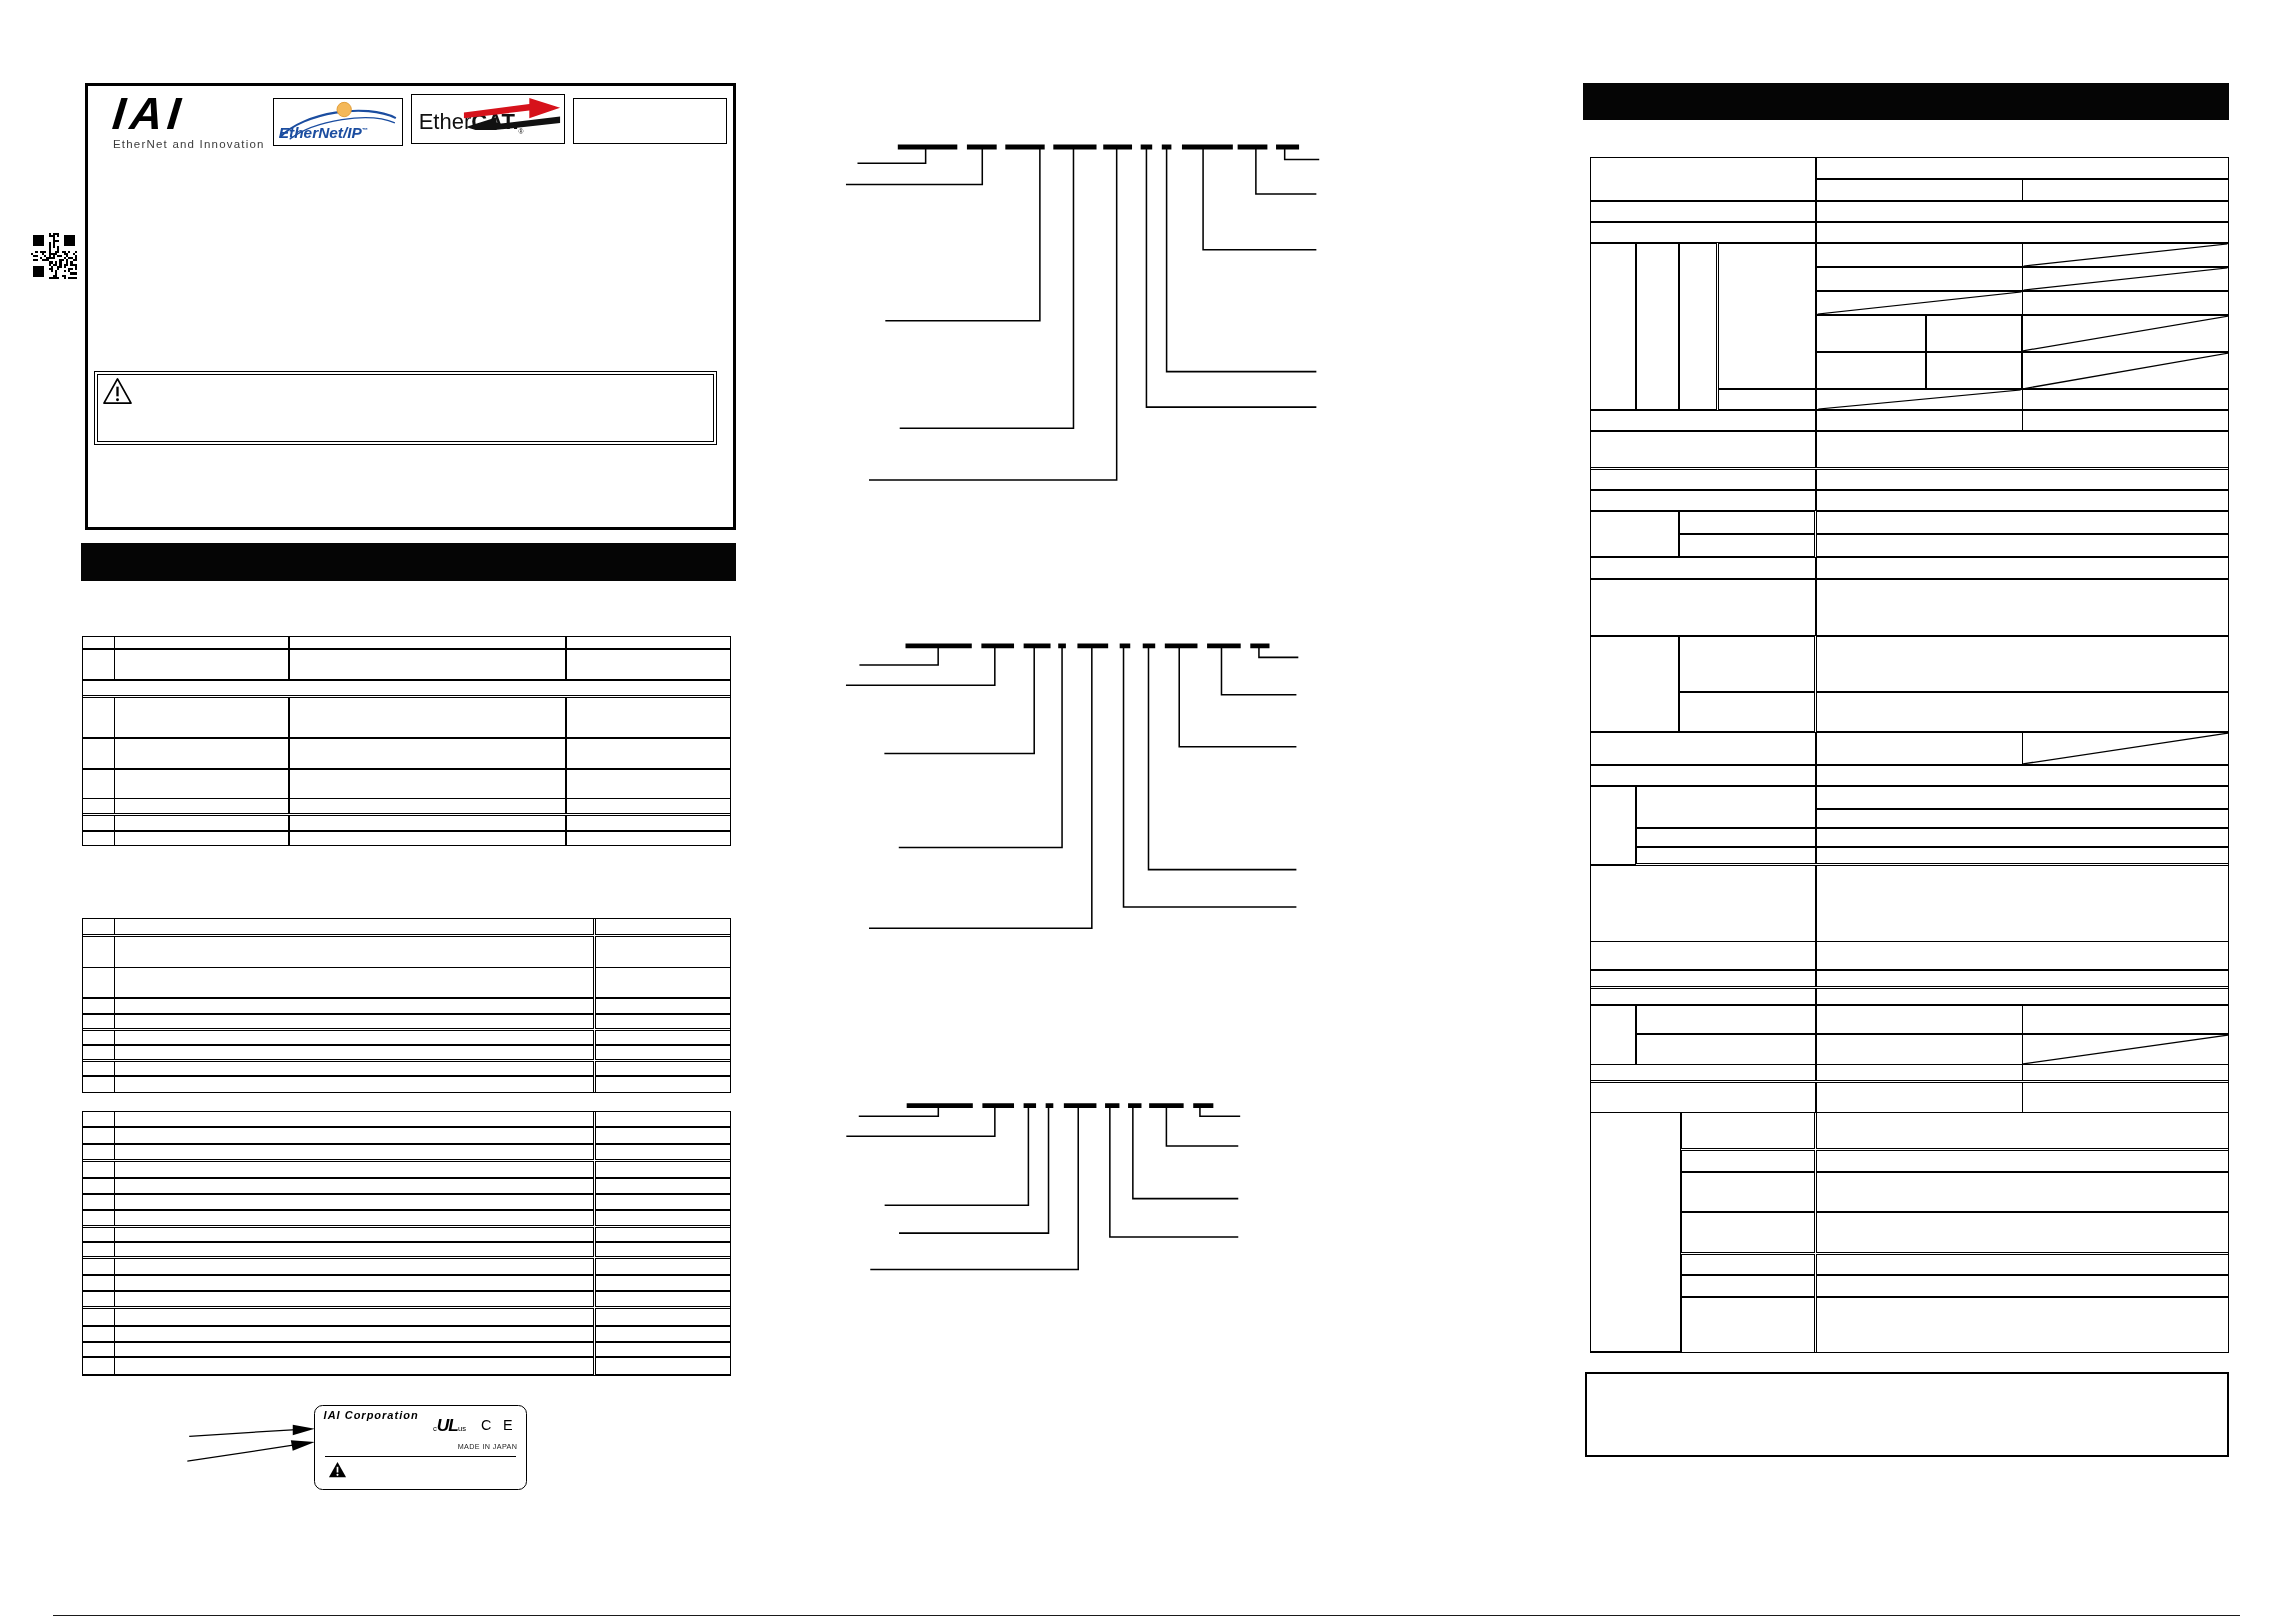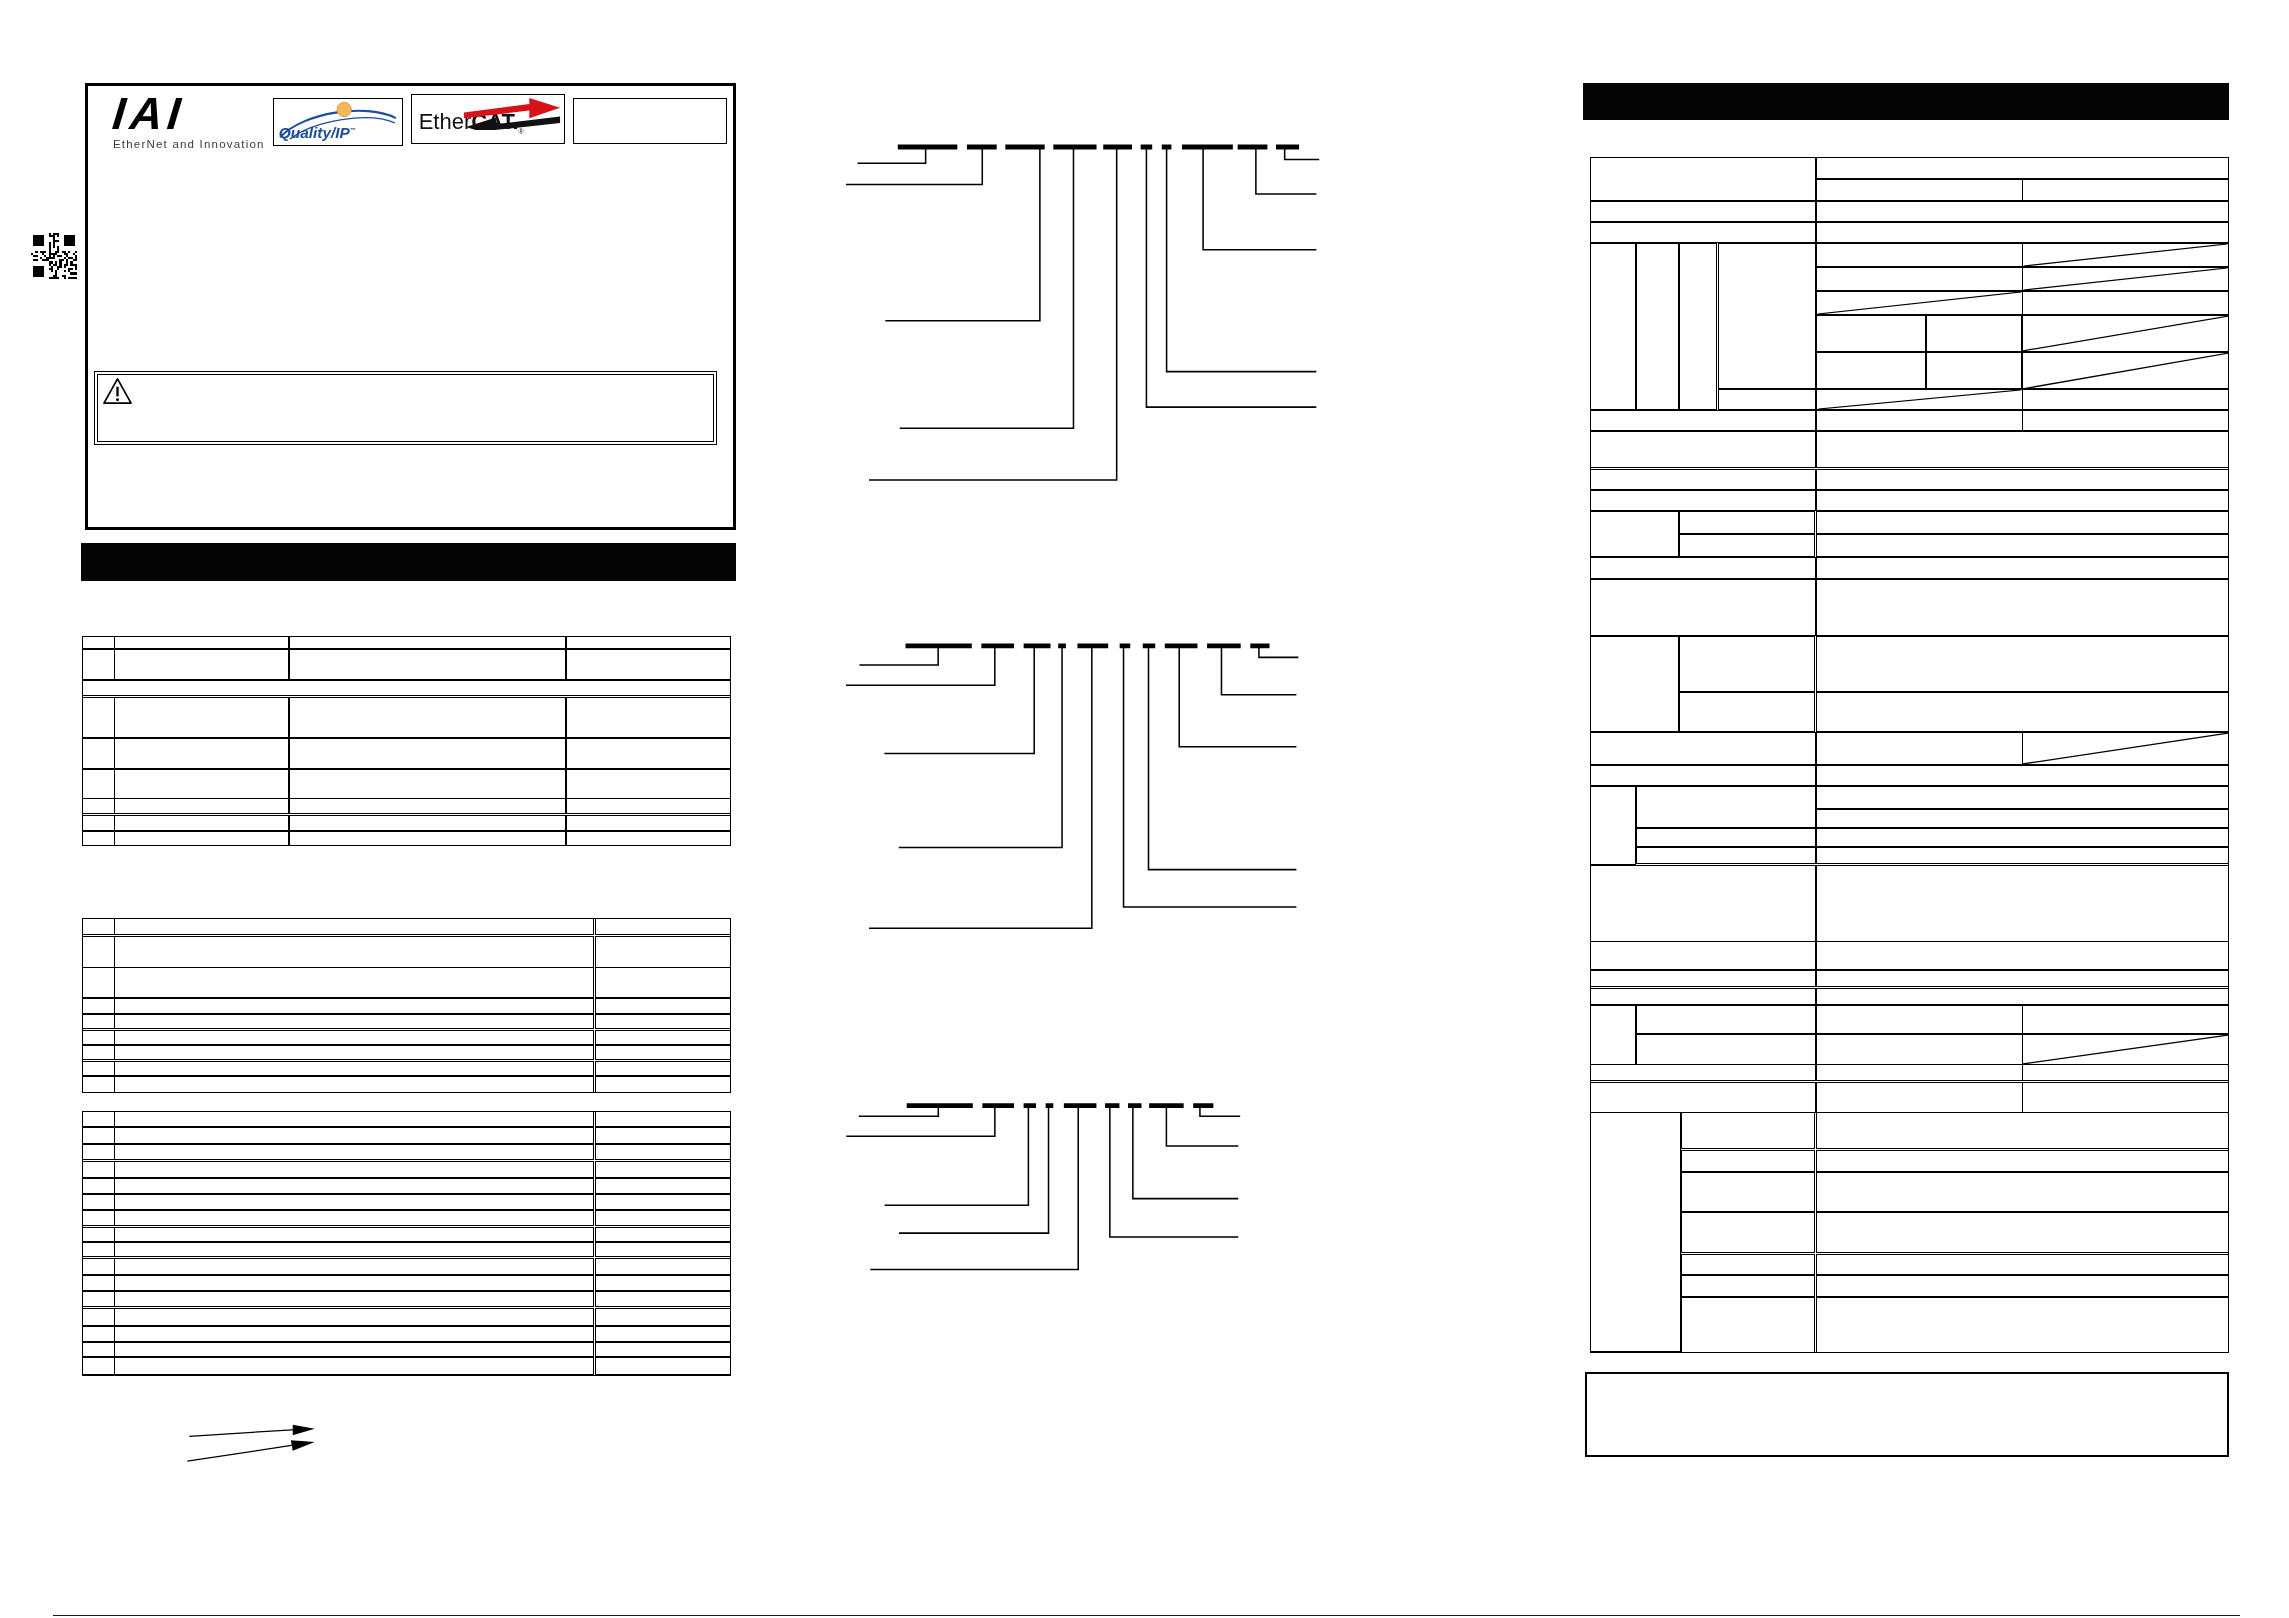--- a/index.html
+++ b/index.html
@@ -53,21 +53,21 @@
     <div class="mark">IAI</div>
     <div class="tag">EtherNet and Innovation</div>
   </div>
 
   <div id="enip-box" class="logo-box abs">
     <svg width="126" height="44" viewBox="0 0 131 46" style="position:absolute;left:0;top:0;">
       <path d="M6 40 C 30 14, 96 4, 127 20" stroke="#1b4da0" stroke-width="2.2" fill="none"></path>
       <path d="M16 42 C 42 22, 99 13, 126 25" stroke="#1b4da0" stroke-width="1.4" fill="none"></path>
       <circle cx="73" cy="11" r="7.5" fill="#f4b859" stroke="#e09b36" stroke-width="1"></circle>
     </svg>
-    <div id="enip-text"><span>Quality/IP</span><sup>™</sup></div>
+    <div id="enip-text"><span>EtherNet/IP</span><sup>™</sup></div>
   </div>
 
   <div id="ecat-box" class="logo-box abs">
     <div id="ecat-text"><span>Ether</span><span class="b">CAT.</span><span class="r">®</span></div>
     <svg width="100" height="33" viewBox="0 0 104 34" style="position:absolute;right:1.9px;top:1.9px;">
       <polygon points="2,16 70,7 70,1 102,11 70,22 70,14 2,22" fill="#d6121b"></polygon>
       <polygon points="102,20 36,28 36,21 4,31 36,41 36,34 102,27" fill="#111111"></polygon>
     </svg>
   </div>
 
@@ -395,17 +395,29 @@
     <span></span>
   </div>
 
   <svg class="abs" style="left:187px;top:1420px;" width="130" height="46" viewBox="0 0 135 48">
     <line x1="2" y1="17" x2="114" y2="10" stroke="#000" stroke-width="1.3"></line>
     <polygon points="110,5 133,9 110,16" fill="#000"></polygon>
     <line x1="0" y1="43" x2="112" y2="26" stroke="#000" stroke-width="1.3"></line>
     <polygon points="108,21 133,23 110,32" fill="#000"></polygon>
   </svg>
 
+  <div id="rating-label" class="abs">
+    <div class="company">IAI Corporation</div>
+    <div class="ulmark"><span>c</span><span class="core">UL</span><span>us</span></div>
+    <div class="cemark">C E</div>
+    <div class="origin">MADE IN JAPAN</div>
+    <div class="divider"></div>
+    <svg width="19" height="17.3" viewBox="0 0 20 18" style="position:absolute;left:12.5px;top:55px;">
+      <polygon points="10,1 19,17 1,17" fill="#000"></polygon>
+      <line x1="10" y1="6" x2="10" y2="12" stroke="#fff" stroke-width="1.8"></line>
+      <circle cx="10" cy="14.5" r="1.1" fill="#fff"></circle>
+    </svg>
+  </div>
 
   <div id="bottom-rule" class="abs"></div>
 
 </div>
 
 
 </body></html>

